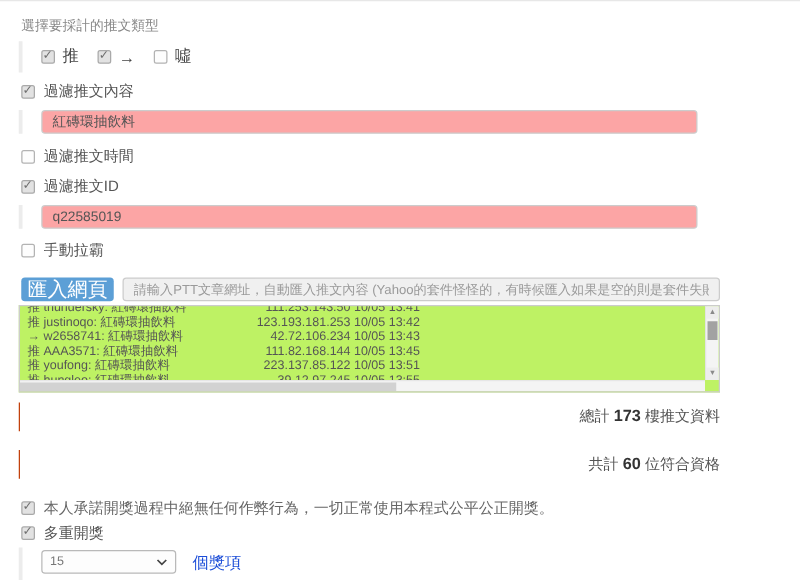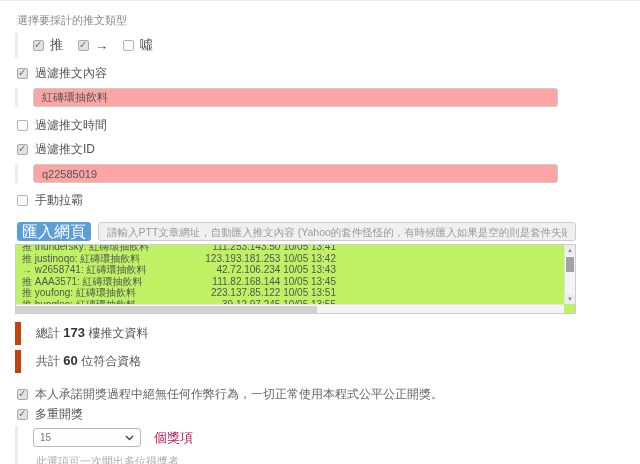--- a/index.html
+++ b/index.html
@@ -85,37 +85,37 @@
     position: absolute; top: 12px; left: 1px; right: 1px; height: 15px;
     background: #a2a2a2;
   }
   .hsb {
     position: absolute; left: 0; right: 11px; bottom: 0; height: 9px;
     background: #f4f4f4; border-top: 1px solid #e6e6e6;
   }
   .hsb-thumb { position: absolute; left: 0; top: 1px; height: 7px; width: 55%; background: #d2d2d2; }
 
   .total-line {
-    border-left: 6px solid #c2410c; padding: 3px 0 3px 15px;
-    font-size: 12px; color: #555; margin: 5px 0;
+    border-left: 1px solid #c2410c; padding: 3px 0 3px 15px;
+    font-size: 12px; color: #555; margin: 15px 0; text-align: right;
   }
   .total-num { font-weight: bold; color: #333; font-size: 13px; }
 
   .agree-row { display: flex; align-items: center; gap: 7px; margin: 3px 0 3px 2px; }
   .agree-label { font-size: 12px; color: #666; }
   .agreement-block { margin-top: 13px; }
 
   .select-row { display: flex; align-items: center; padding: 2px 0 0 0; }
   .select {
     width: 108px; height: 19px; border: 1px solid #b9b9b9; border-radius: 3px;
     background: #fdfdfd; display: flex; align-items: center; justify-content: space-between;
     padding: 0 6px; cursor: pointer;
   }
   .select-value { font-size: 10px; color: #777; }
-  .select-suffix { font-size: 13px; color: #be185d; margin-left: 13px; }
+  .select-suffix { font-size: 13px; color: #1d4ed8; margin-left: 13px; }
   .note { font-size: 11px; color: #ababab; margin: 7px 0 2px 3px; }
 </style>
 </head>
 <body>
 
 <div class="top-divider"></div>
 
 <div class="page">
 
   <div class="section-label">選擇要採計的推文類型</div>

